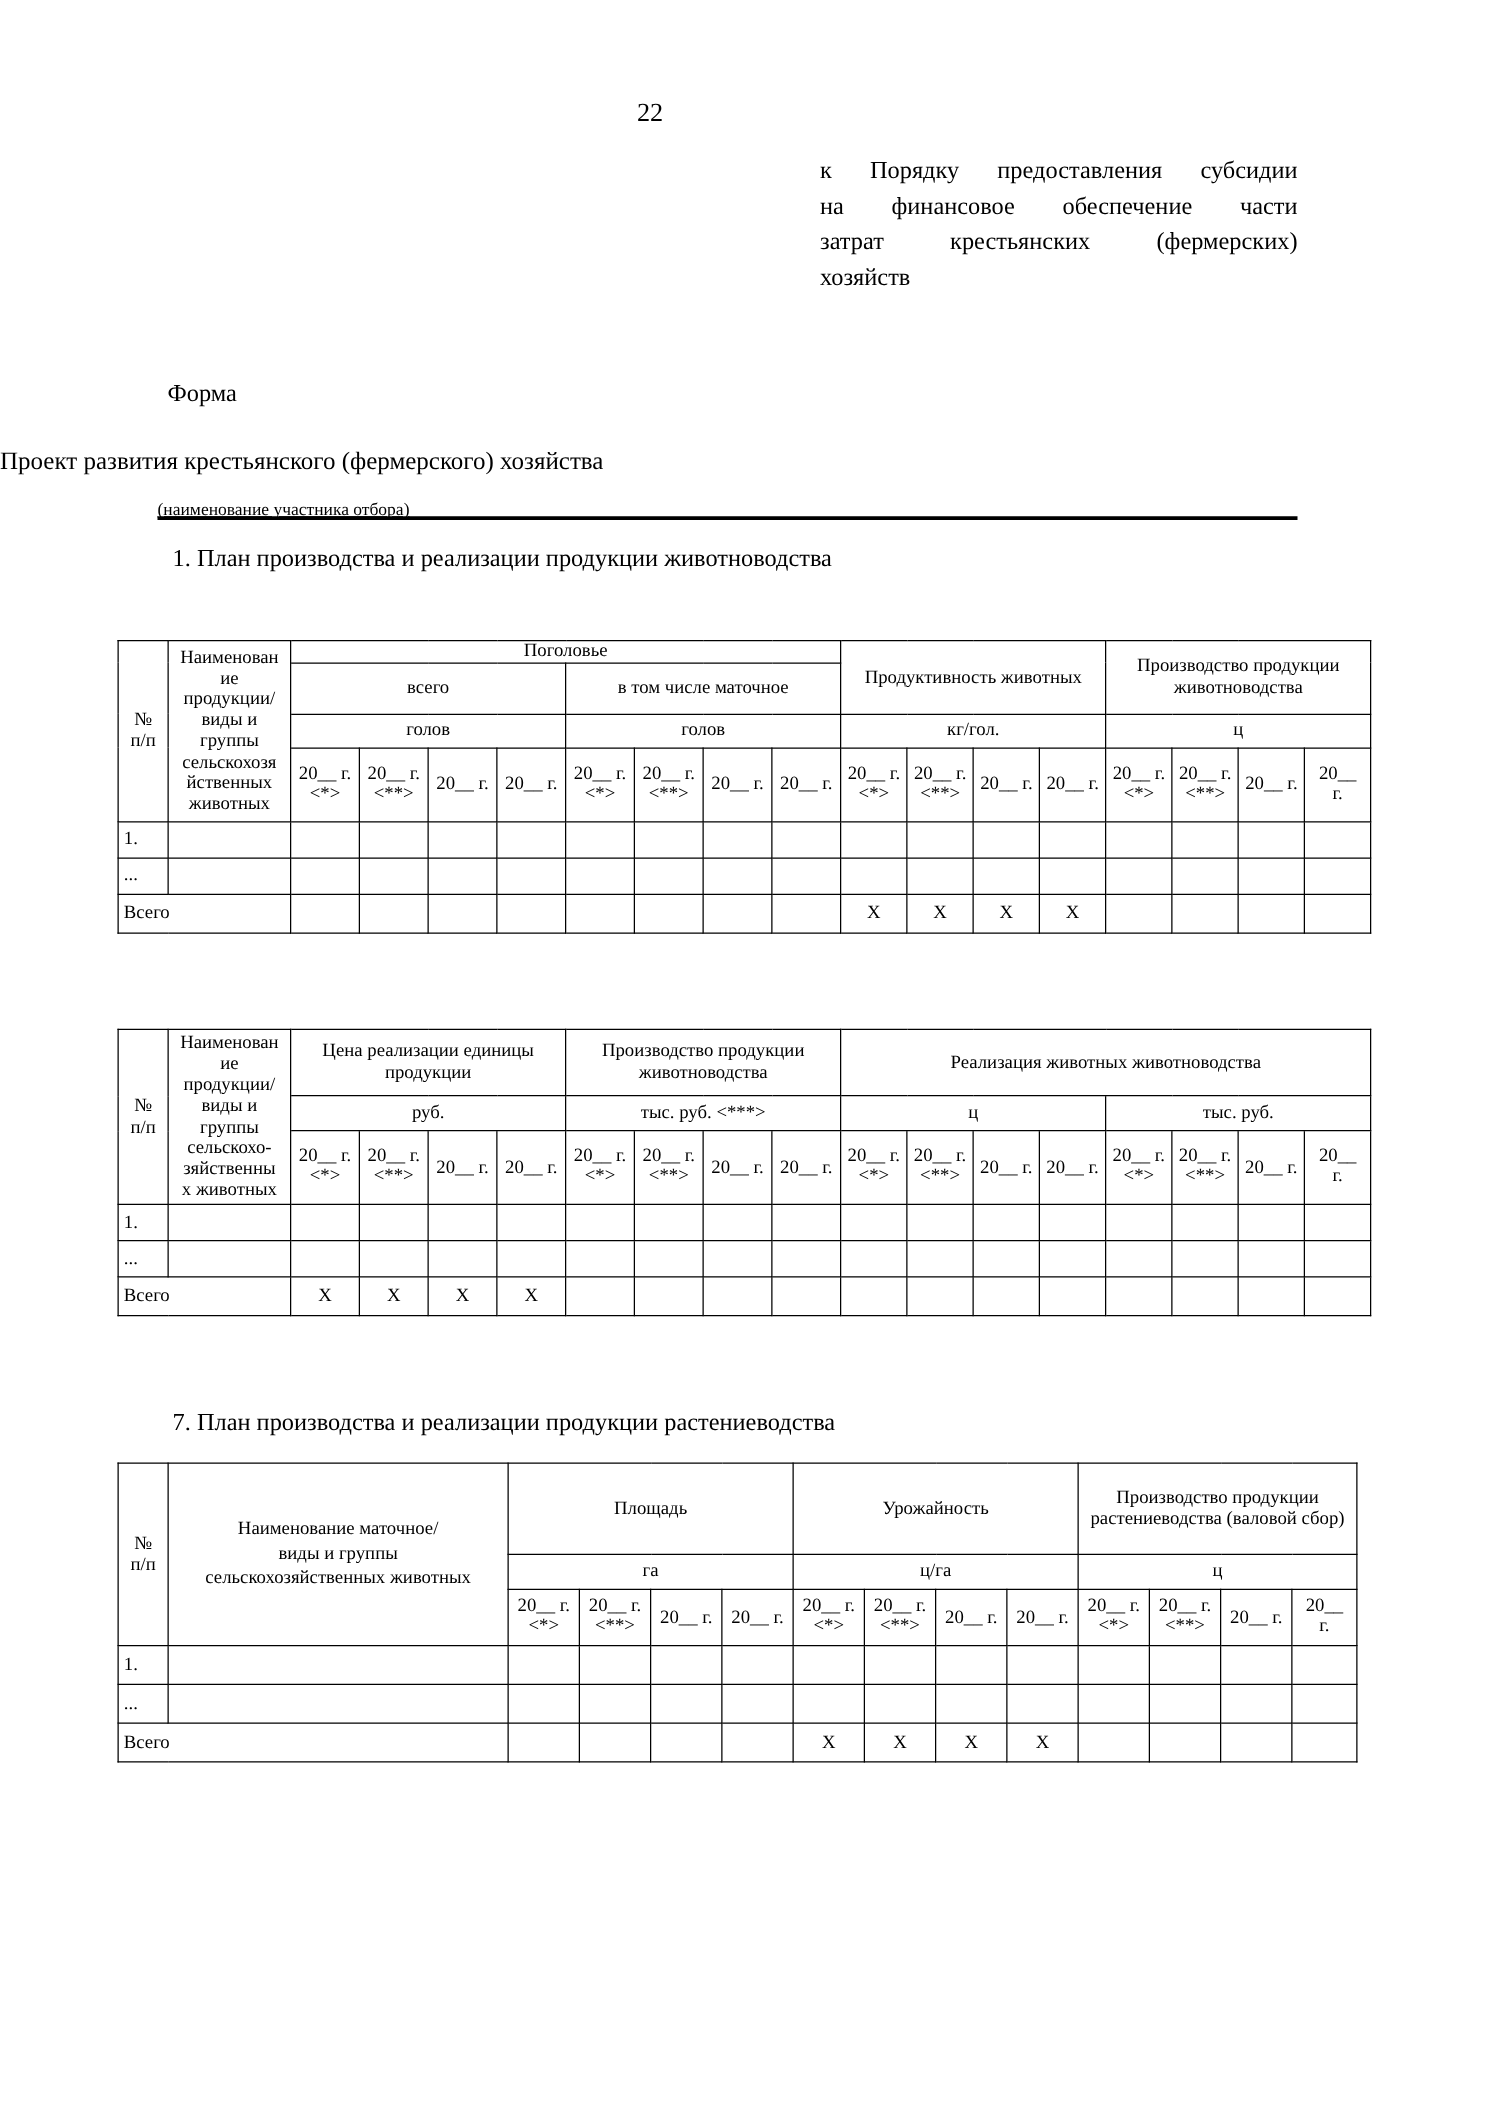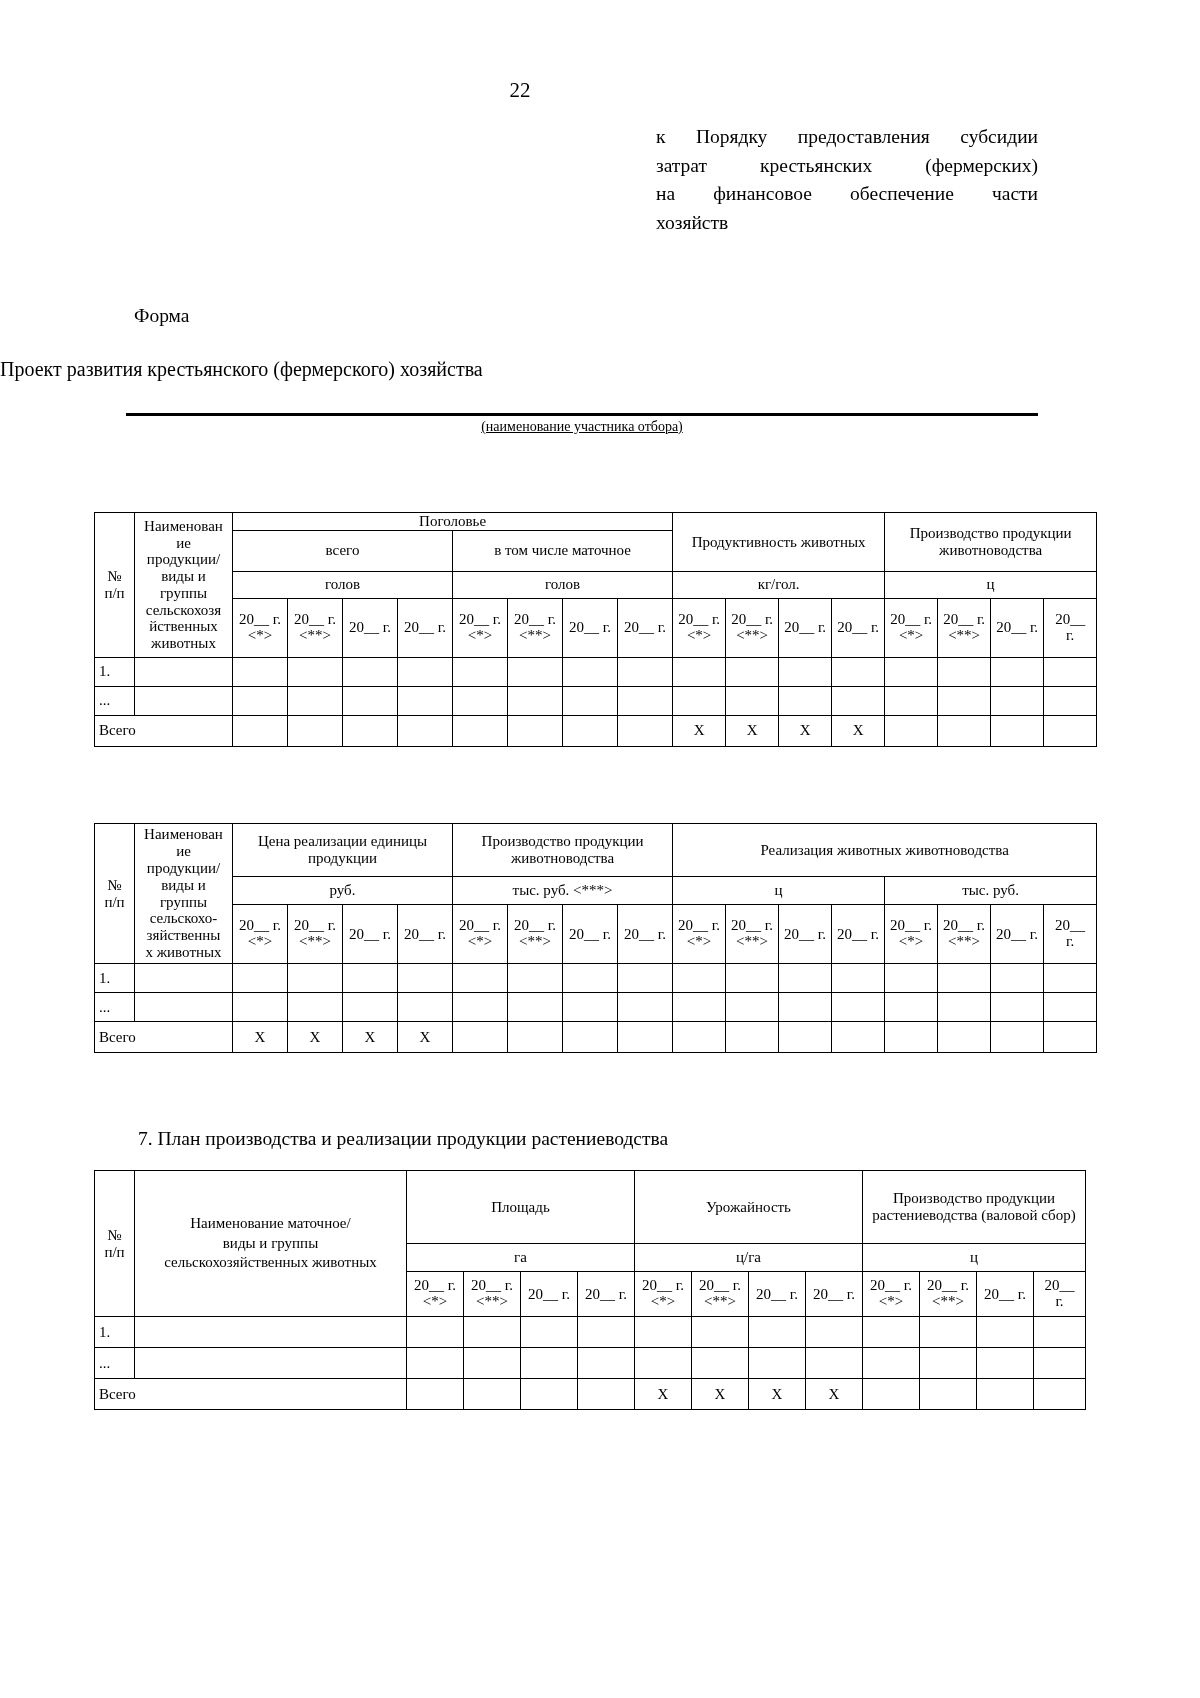--- a/index.html
+++ b/index.html
@@ -66,24 +66,23 @@
   .rule-line {
     position: absolute;
     top: 413px;
     left: 126px;
     width: 912px;
     height: 3px;
     background: #000;
   }
   .rule-caption {
     position: absolute;
-    top: 419px;
+    top: 401px;
     left: 126px;
     width: 912px;
-    text-align: center;
     font-size: 14px;
     text-decoration: underline;
   }
 
   .section-heading {
     position: absolute;
     font-size: 19.5px;
     left: 138px;
   }
   #sec1 { top: 437px; }
@@ -139,32 +138,33 @@
 </style>
 </head>
 <body>
 
 <div class="page">
 
   <div class="page-number">22</div>
 
   <div class="appendix-block">
     <div class="just">к Порядку предоставления субсидии</div>
+    <div class="just">на финансовое обеспечение части</div>
     <div class="just">затрат крестьянских (фермерских)</div>
-    <div class="just">на финансовое обеспечение части</div>
     <div class="just last">хозяйств</div>
   </div>
 
   <div class="form-word">Форма</div>
 
   <div class="doc-title">Проект развития крестьянского (фермерского) хозяйства</div>
 
   <div class="rule-line"></div>
   <div class="rule-caption">(наименование участника отбора)</div>
 
+  <div class="section-heading" id="sec1">1. План производства и реализации продукции животноводства</div>
 
   <table class="grid" id="table1">
     <colgroup>
       <col style="width:40px">
       <col style="width:98px">
       <col style="width:55px">
         <col style="width:55px">
         <col style="width:55px">
         <col style="width:55px">
       <col style="width:55px">

